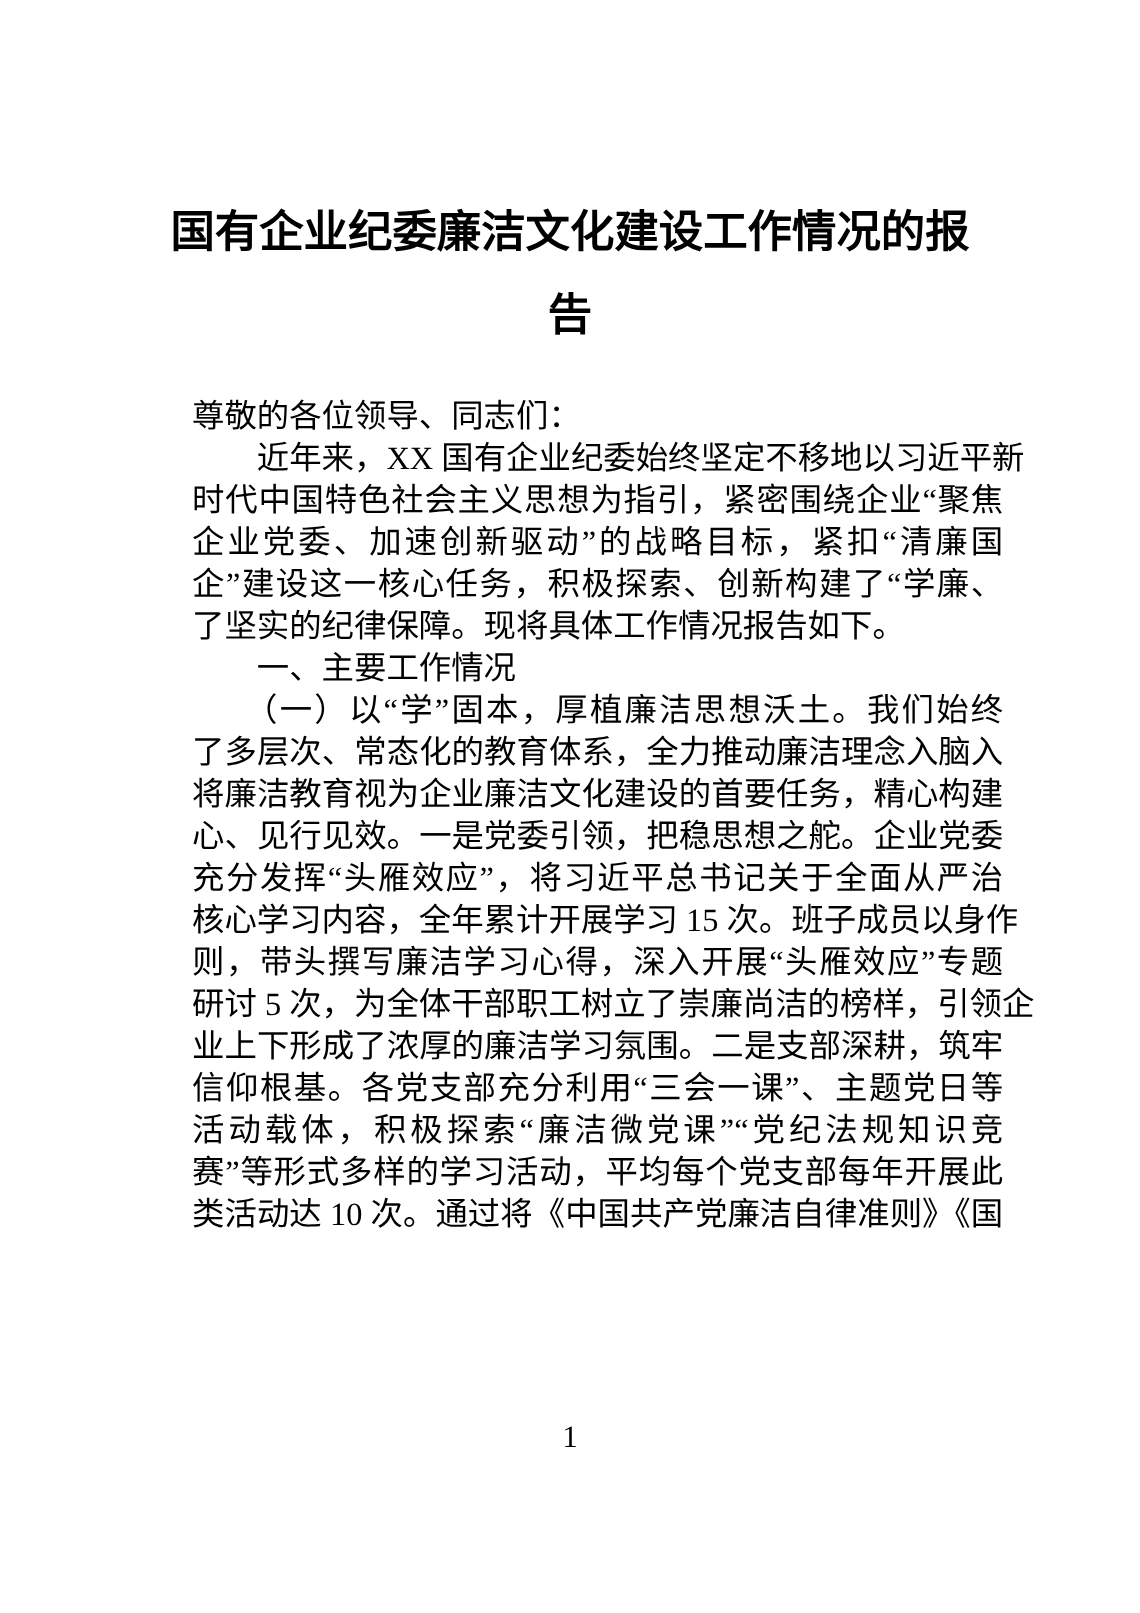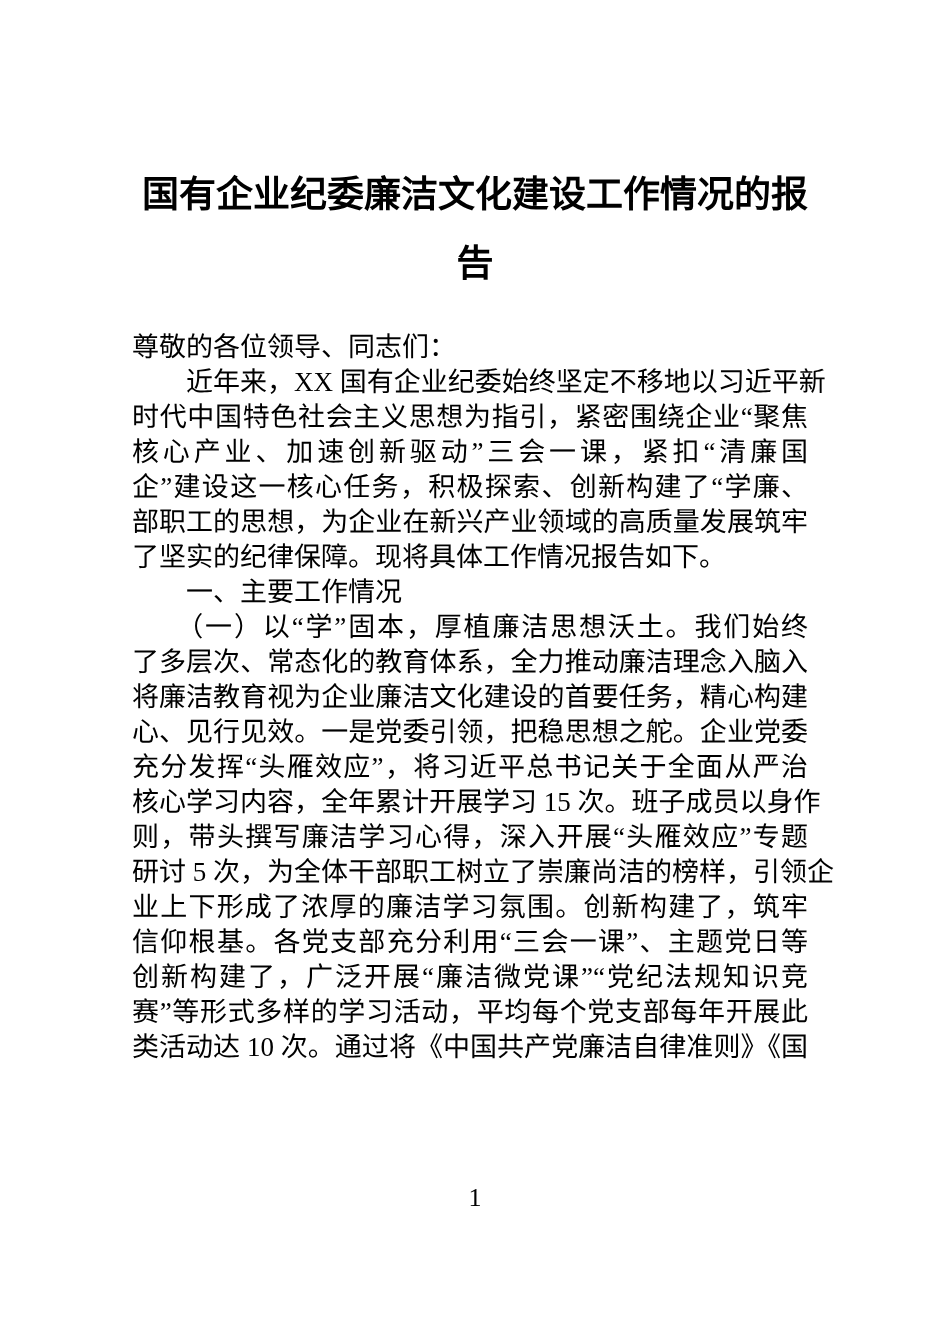--- a/index.html
+++ b/index.html
@@ -24,21 +24,21 @@
     width: 680px;
     font-size: 37px;
     line-height: 69px;
     font-weight: 600;
     text-align: center;
     letter-spacing: 0;
   }
   .doc-body {
     position: absolute;
     top: 330px;
-    left: 132px;
+    left: 160px;
     width: 676px;
     font-size: 27px;
     line-height: 35px;
   }
   .line {
     height: 35px;
     white-space: nowrap;
     text-align: justify;
   }
   .line.j {
@@ -59,35 +59,34 @@
 
 <div class="page">
 
   <div class="doc-title">国有企业纪委廉洁文化建设工作情况的报告</div>
 
   <div class="doc-body">
 
   <div class="line">尊敬的各位领导、同志们：</div>
       <div class="line j">　　近年来，XX 国有企业纪委始终坚定不移地以习近平新</div>
       <div class="line j">时代中国特色社会主义思想为指引，紧密围绕企业“聚焦</div>
-      <div class="line j">核心产业、加速创新驱动”三会一课，紧扣“清廉国</div>
+      <div class="line j">企业党委、加速创新驱动”的战略目标，紧扣“清廉国</div>
       <div class="line j">企”建设这一核心任务，积极探索、创新构建了“学廉、</div>
-      <div class="line j">部职工的思想，为企业在新兴产业领域的高质量发展筑牢</div>
       <div class="line">了坚实的纪律保障。现将具体工作情况报告如下。</div>
       <div class="line">　　一、主要工作情况</div>
       <div class="line j">　　（一）以“学”固本，厚植廉洁思想沃土。我们始终</div>
       <div class="line j">了多层次、常态化的教育体系，全力推动廉洁理念入脑入</div>
       <div class="line j">将廉洁教育视为企业廉洁文化建设的首要任务，精心构建</div>
       <div class="line j">心、见行见效。一是党委引领，把稳思想之舵。企业党委</div>
       <div class="line j">充分发挥“头雁效应”，将习近平总书记关于全面从严治</div>
       <div class="line j">核心学习内容，全年累计开展学习 15 次。班子成员以身作</div>
       <div class="line j">则，带头撰写廉洁学习心得，深入开展“头雁效应”专题</div>
       <div class="line j">研讨 5 次，为全体干部职工树立了崇廉尚洁的榜样，引领企</div>
-      <div class="line j">业上下形成了浓厚的廉洁学习氛围。创新构建了，筑牢</div>
+      <div class="line j">业上下形成了浓厚的廉洁学习氛围。二是支部深耕，筑牢</div>
       <div class="line j">信仰根基。各党支部充分利用“三会一课”、主题党日等</div>
-      <div class="line j">创新构建了，广泛开展“廉洁微党课”“党纪法规知识竞</div>
+      <div class="line j">活动载体，积极探索“廉洁微党课”“党纪法规知识竞</div>
       <div class="line j">赛”等形式多样的学习活动，平均每个党支部每年开展此</div>
       <div class="line j">类活动达 10 次。通过将《中国共产党廉洁自律准则》《国</div>
     </div>
 
   <div class="page-number">1</div>
 
 </div>
 
 </body></html>

